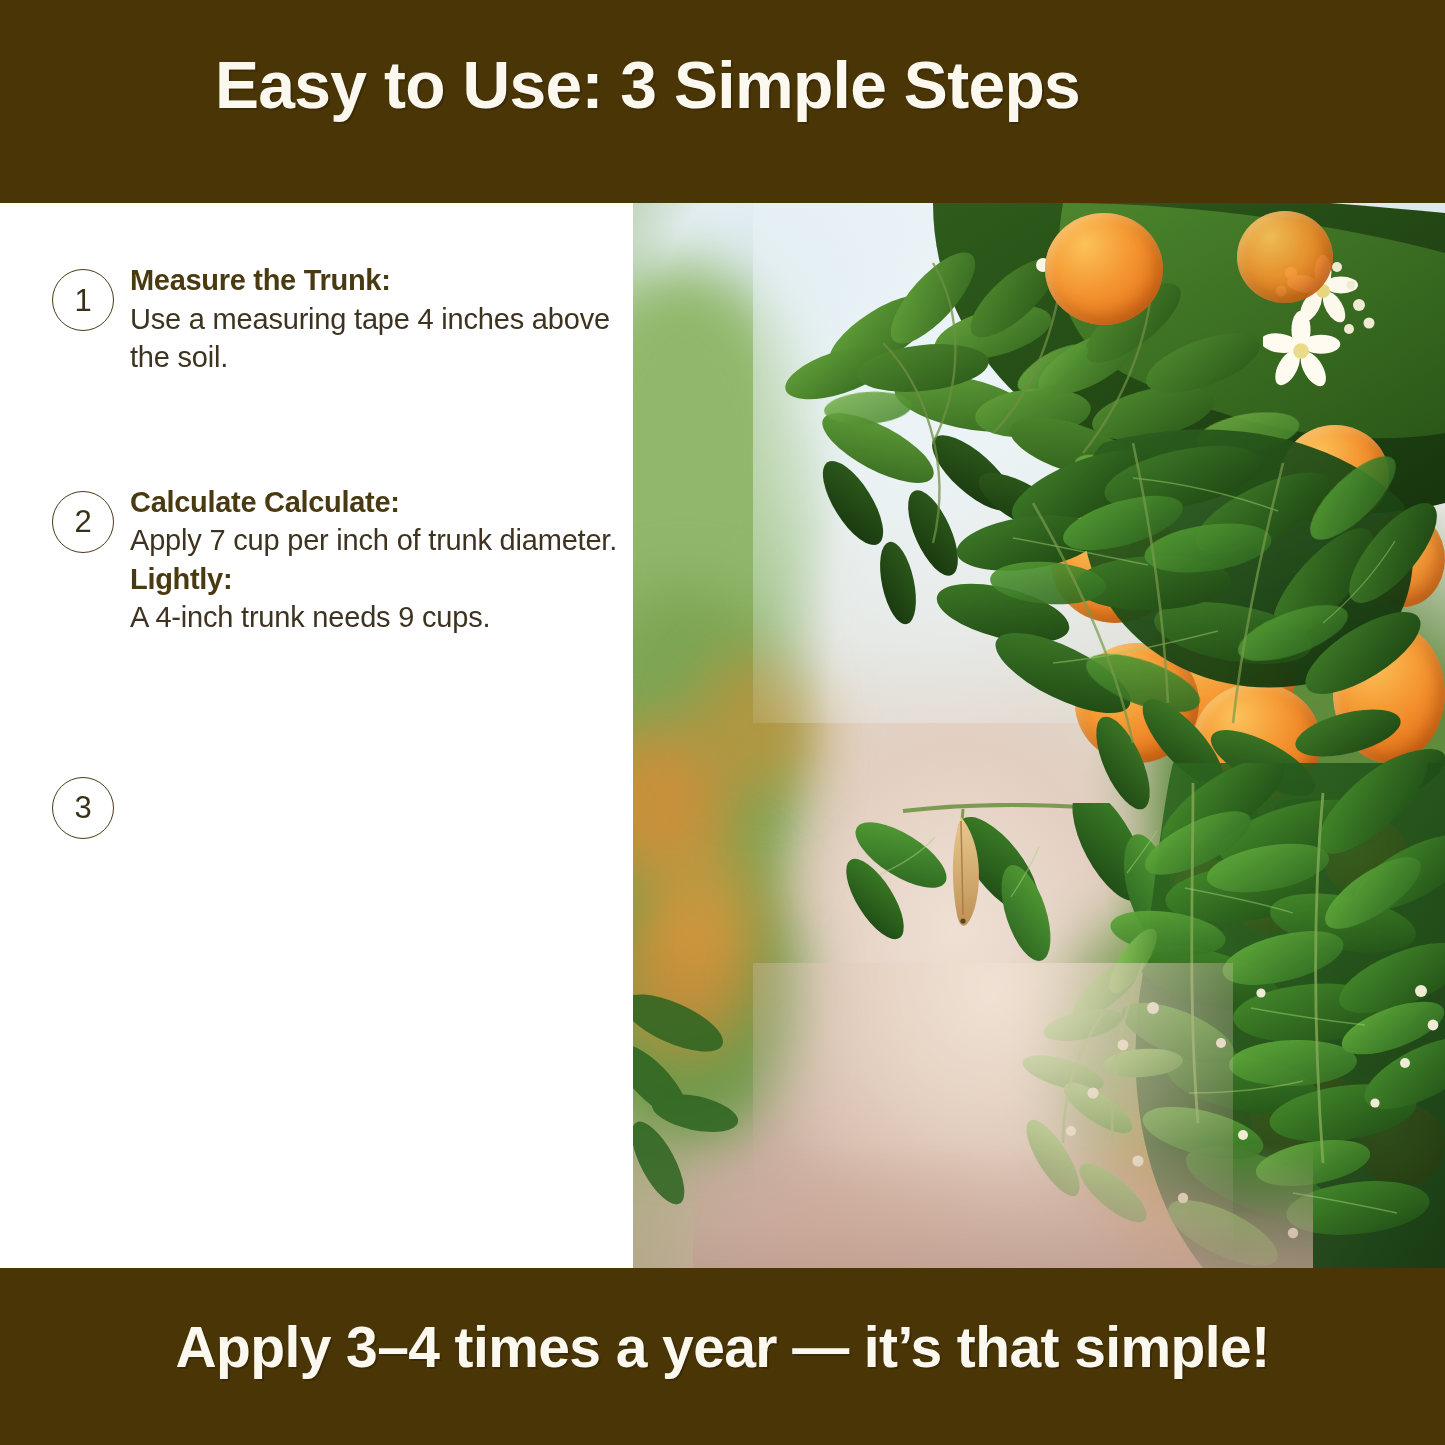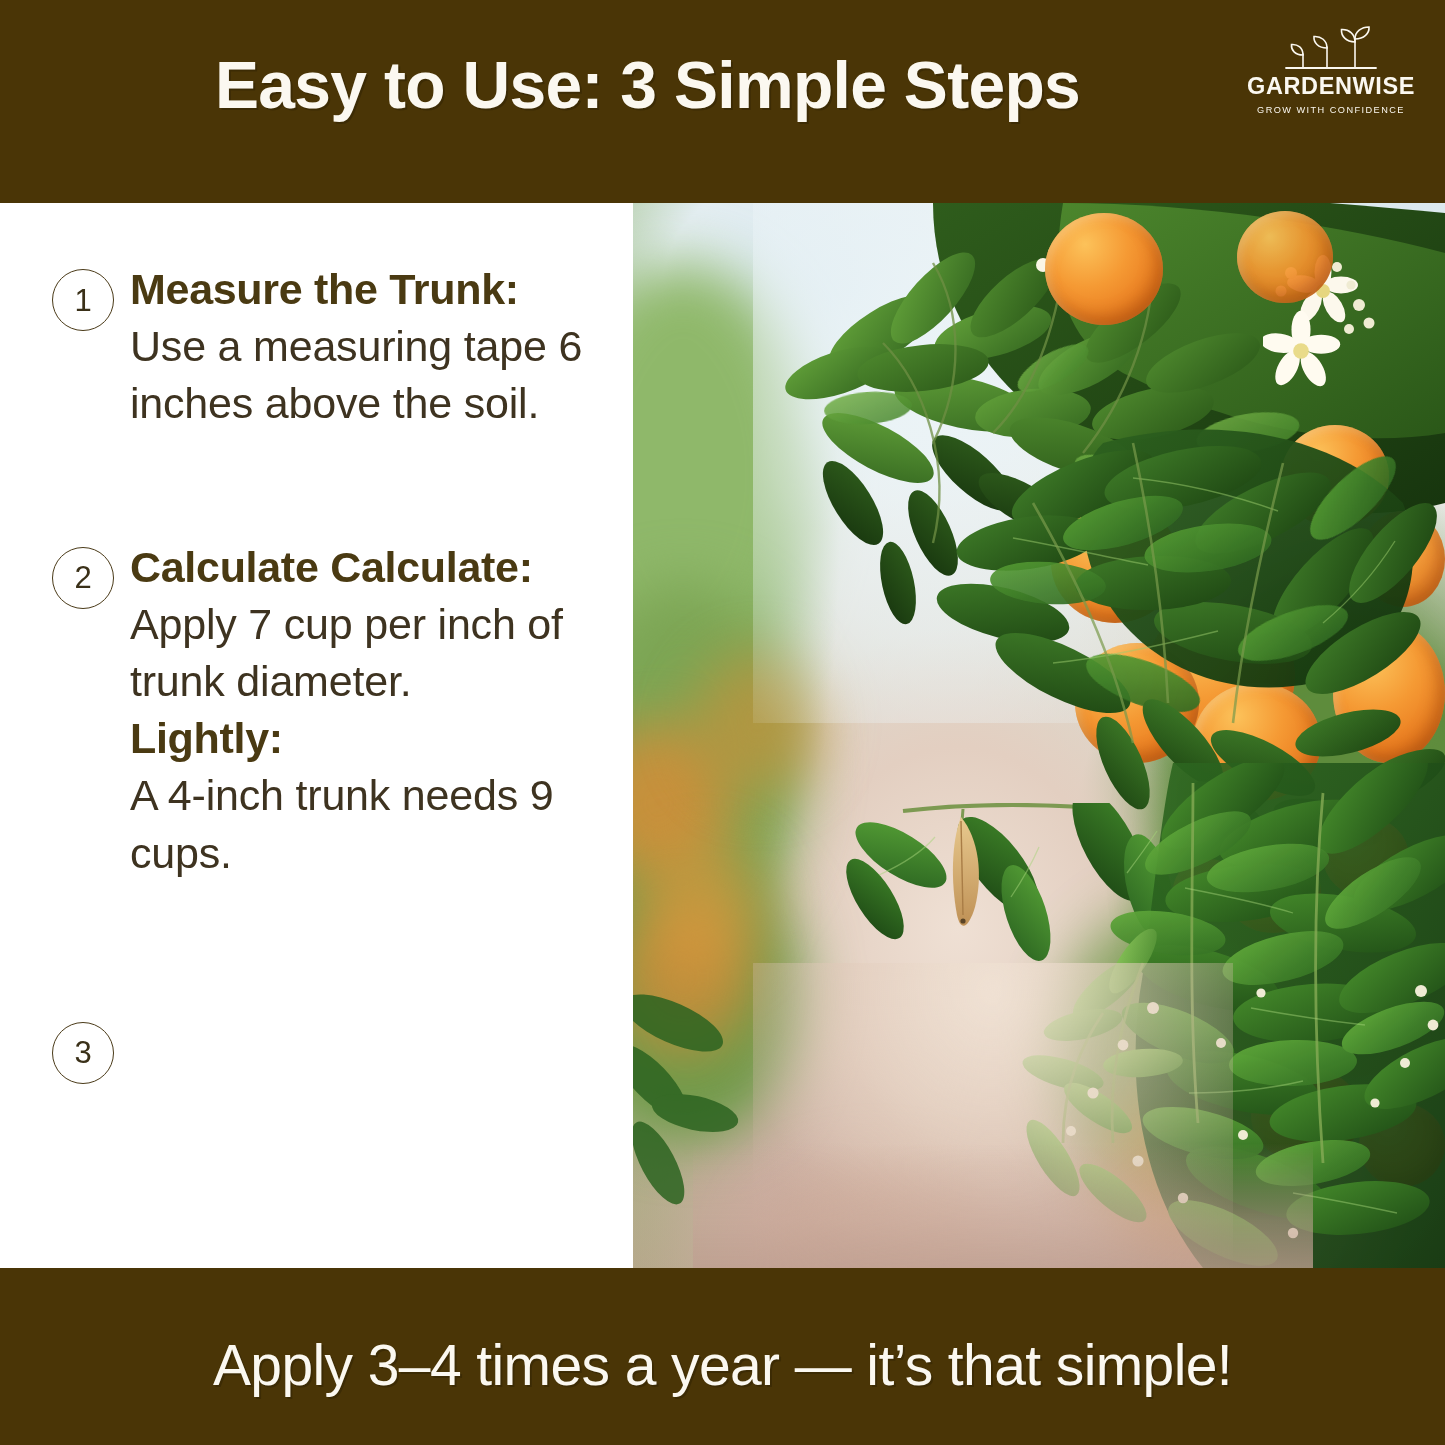--- a/index.html
+++ b/index.html
@@ -83,21 +83,21 @@
     width:62px; height:62px;
     border:1.6px solid #4a3a18;
     border-radius:50%;
     color:#3a3018;
     font-size:31px;
     font-weight:normal;
     display:flex; align-items:center; justify-content:center;
     line-height:1;
   }
   .step-body {
-    font-size:43px;
+    font-size:29px;
     line-height:1.33;
     color:#3E3320;
     font-weight:normal;
     letter-spacing:-0.2px;
   }
   .step-body b {
     font-weight:bold;
     color:#4A3A12;
     letter-spacing:-0.3px;
   }
@@ -133,69 +133,49 @@
 
   
   .footer {
     position:absolute;
     left:0; top:1268px;
     width:1445px; height:177px;
     background:#4A3506;
   }
   .footer-text {
     position:absolute;
-    left:0; right:0; top:69px;
+    left:0; right:0; top:51px;
     text-align:center;
     color:#FBF8F0;
     font-size:57px;
-    font-weight:normal;
+    font-weight:bold;
     letter-spacing:-0.6px;
     line-height:1;
     white-space:nowrap;
     text-shadow:2px 2px 0 rgba(0,0,0,0.18);
   }
 </style>
 </head>
 <body>
 
 <div class="poster">
 
   <div class="header">
     <div class="header-title">Easy to Use: 3 Simple Steps</div>
 
-    <div class="logo">
-      <svg class="logo-mark" viewBox="0 0 172 50">
-        <g fill="none" stroke="#FBF8F0" stroke-width="1.6" stroke-linecap="round">
-
-          <line x1="41" y1="44" x2="131" y2="44" stroke-width="1.8"></line>
-
-          <path d="M58 44 L58 30"></path>
-          <path d="M58 31 C50 31 46 26 46.5 20.5 C53 20 58 24 58 31 Z" fill="none"></path>
-
-          <path d="M82 44 L82 23"></path>
-          <path d="M82 24 C73 24 68.5 18.5 69 12.5 C76 12 82 16.5 82 24 Z" fill="none"></path>
-
-          <path d="M110 44 L110 14"></path>
-          <path d="M110 18 C101 18 96 12 96.5 5.5 C104 5 110 10 110 18 Z" fill="none"></path>
-          <path d="M110 15 C119 15 124.5 9.5 124 3 C116.5 3 110 7.5 110 15 Z" fill="none"></path>
-        </g>
-      </svg>
-      <div class="logo-word">GARDENWISE</div>
-      <div class="logo-tag">GROW WITH CONFIDENCE</div>
-    </div>
   </div>
 
   <div class="left-panel">
     <div class="steps">
 
       <div class="step step-1">
         <div class="step-num">1</div>
         <div class="step-body">
           <b>Measure the Trunk:</b><br>
-          <span>Use a measuring tape 6 inches above the soil.</span>
+          <span>Use a measuring tape 4 inches above the soil.</span>
         </div>
       </div>
 
       <div class="step step-2">
         <div class="step-num">2</div>
         <div class="step-body">
           <b>Calculate Calculate:</b><br>
           <span>Apply 7 cup per inch of trunk diameter.</span><br>
           <b>Lightly:</b><br>
           <span>A 4-inch trunk needs 9 cups.</span>

